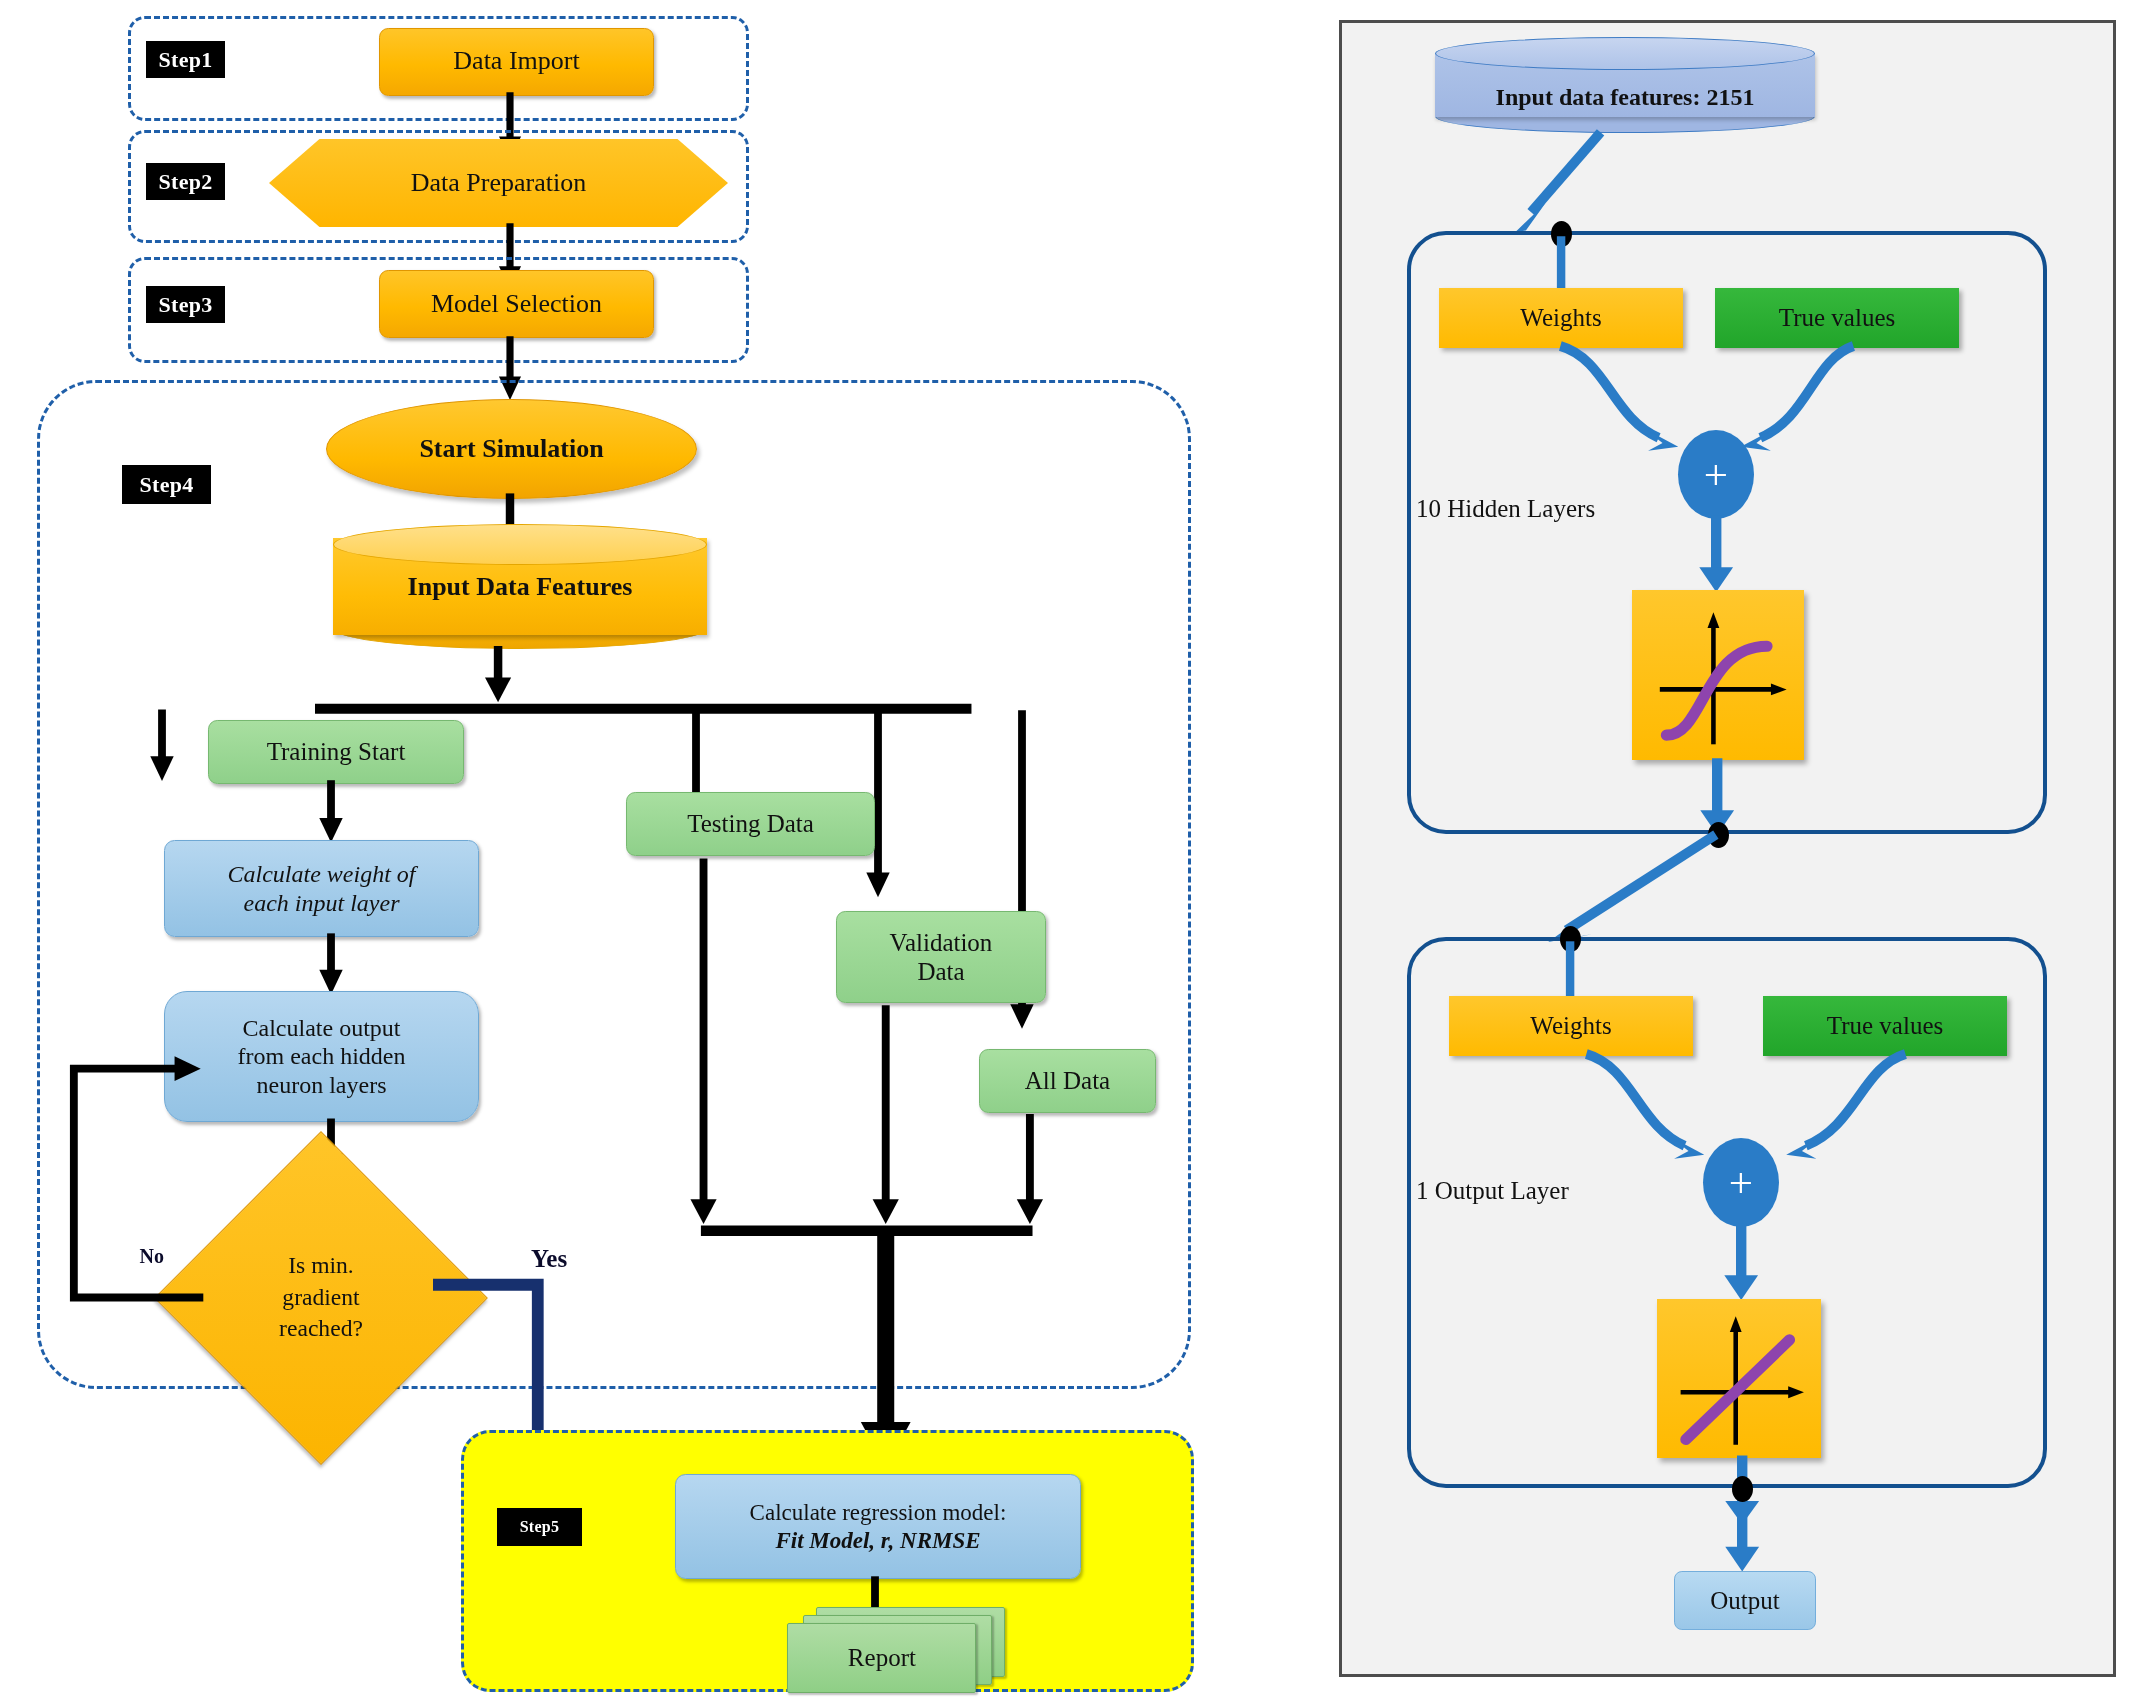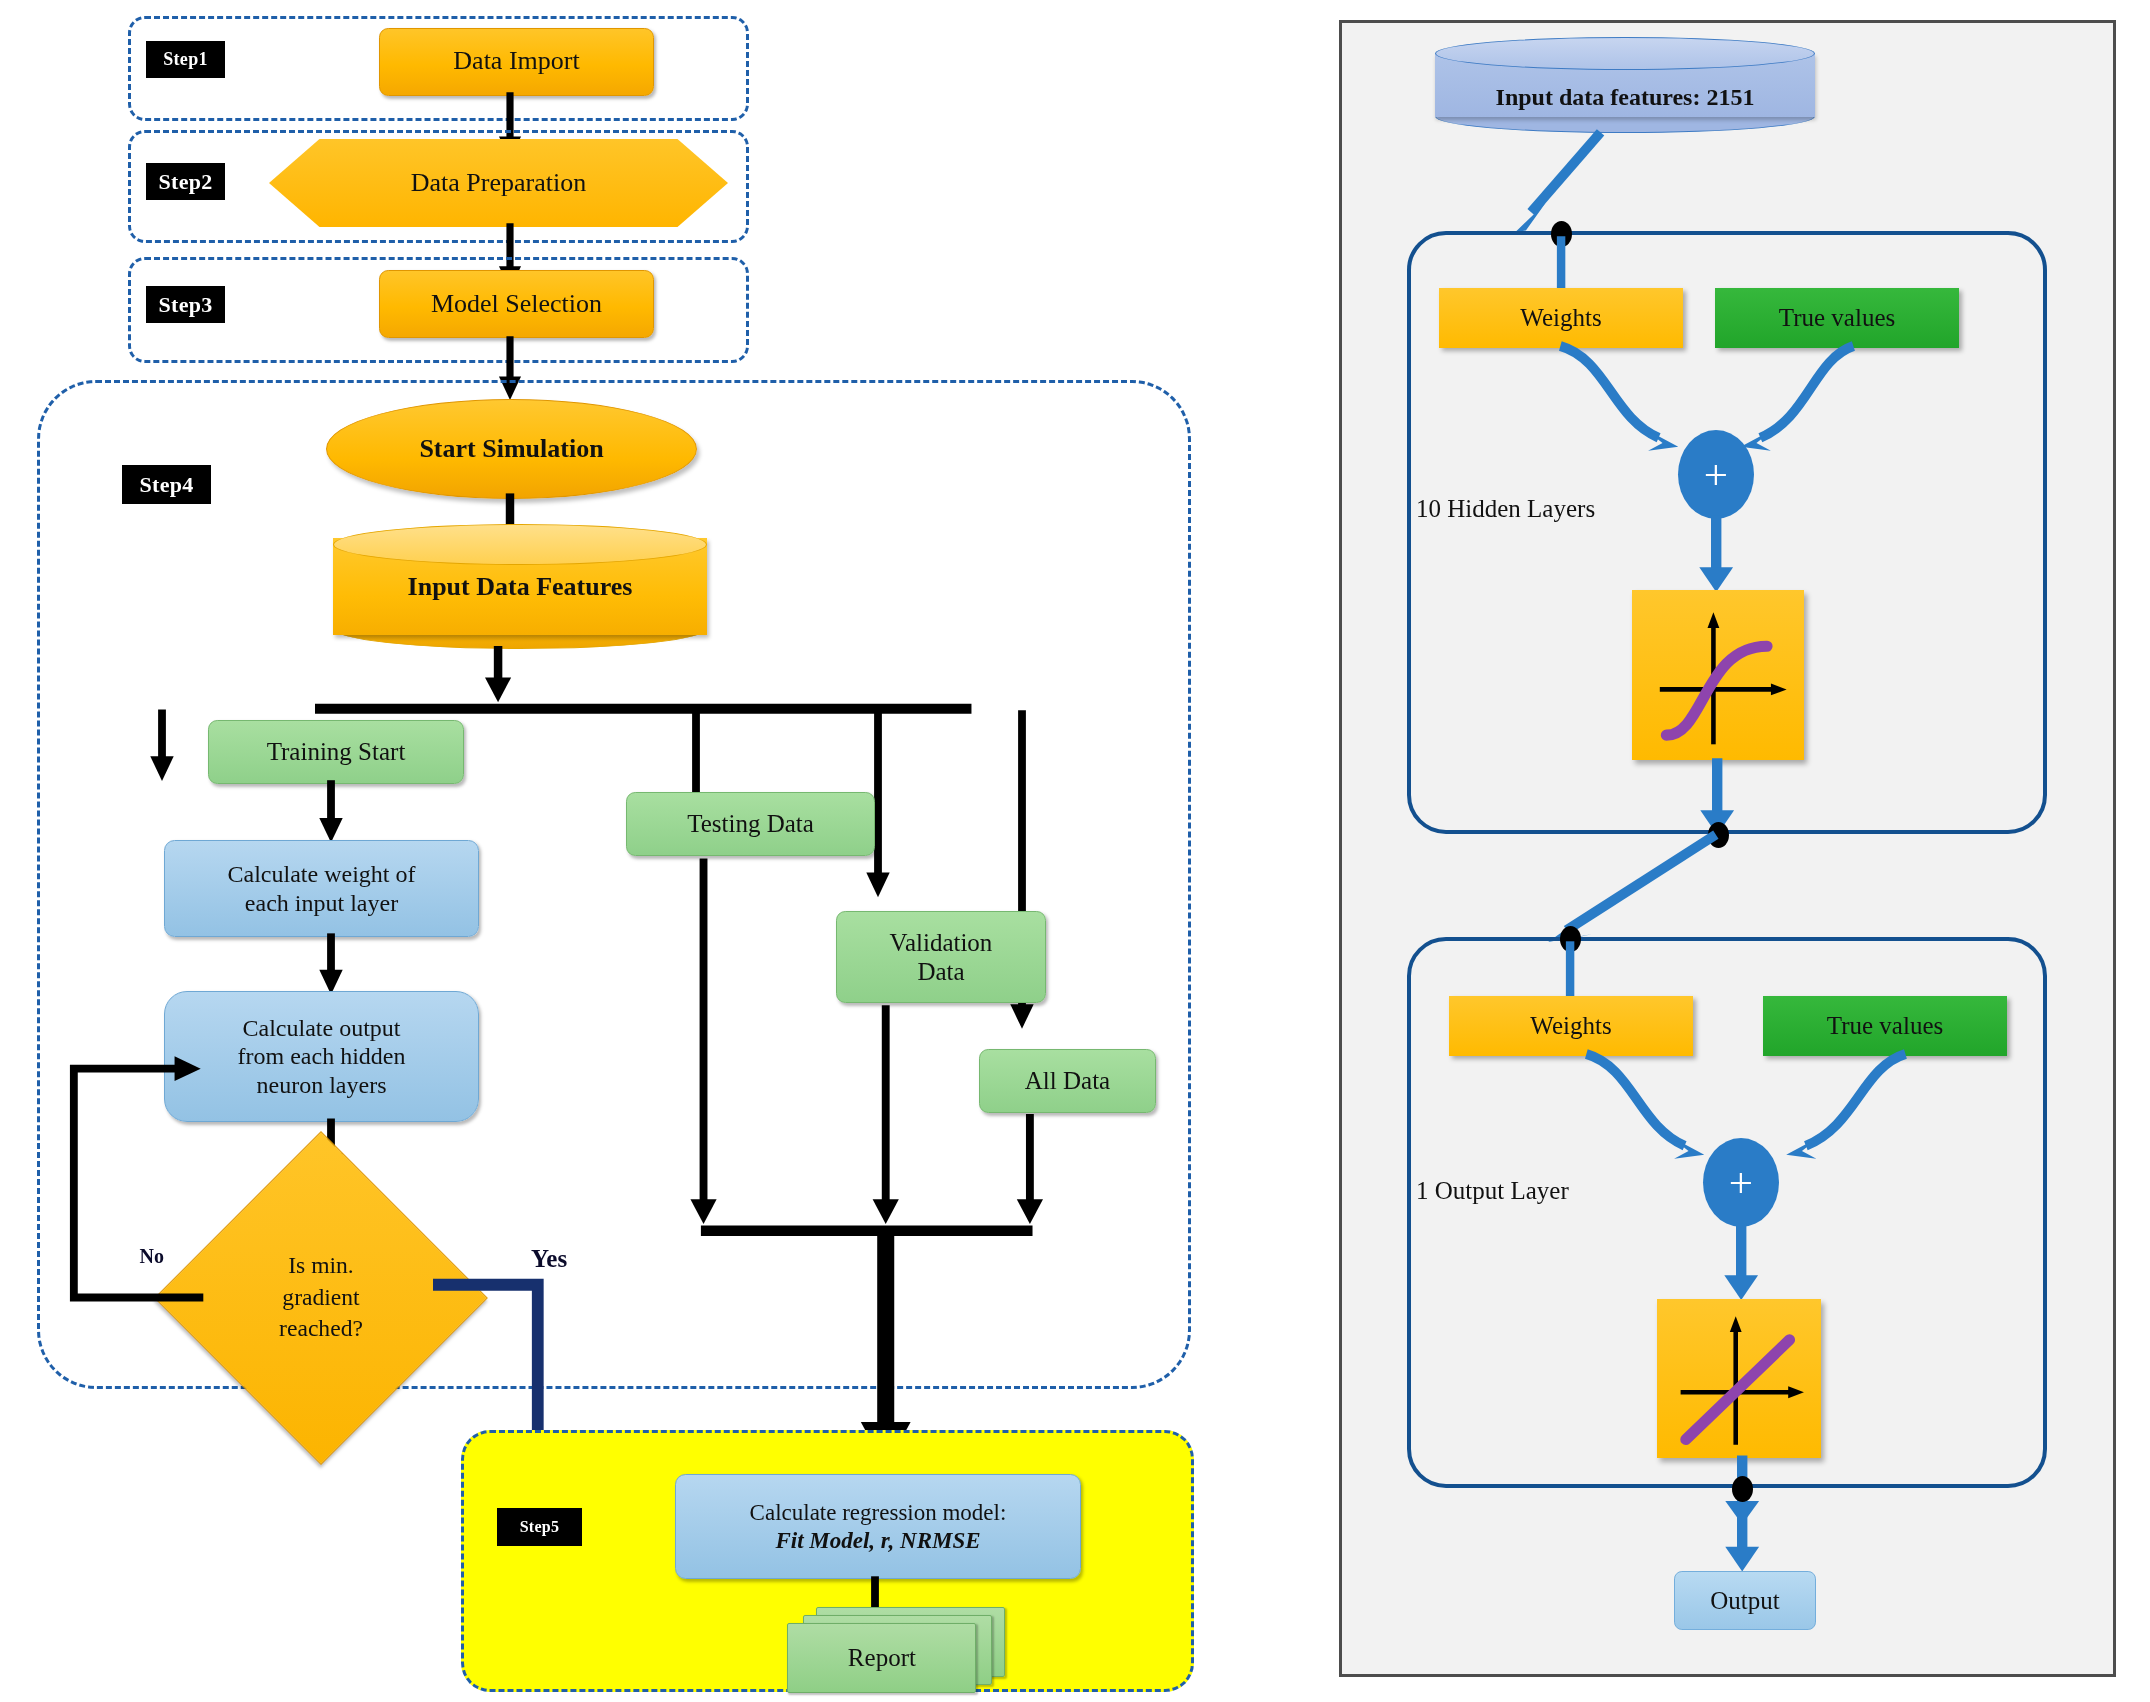--- a/index.html
+++ b/index.html
@@ -95,21 +95,21 @@
   .dot{background:#000;border-radius:50%;}
 
   .lbl-plain{color:#111;text-align:center;}
   .yesno{font-weight:700;color:#0B0B2B;}
   svg{position:absolute;overflow:visible;}
 </style>
 </head>
 <body>
 
 <div class="abs dashed dashed-r" style="left:128px;top:15.7px;width:621px;height:105px;"></div>
-<div class="abs step-badge" style="left:146px;top:41px;width:79px;height:37px;font-size:18px;">Step1</div>
+<div class="abs step-badge" style="left:146px;top:41px;width:79px;height:37px;font-size:22px;">Step1</div>
 <div class="abs shape orange-box" style="left:371px;top:27.5px;width:275px;height:68px;font-size:26px;">Data Import</div>
 
 <svg class="abs" style="left:497px;top:92px;width:39px;height:72px;" viewBox="0 0 60 110" width="39" height="72">
   <line x1="20" y1="0" x2="20" y2="78" stroke="#000" stroke-width="11"></line>
   <polygon points="20,104 3,68 37,68" fill="#000"></polygon>
 </svg>
 
 <div class="abs dashed dashed-r" style="left:128px;top:130px;width:621px;height:113px;"></div>
 <div class="abs step-badge" style="left:146px;top:163px;width:79px;height:37px;font-size:22px;">Step2</div>
 <div class="abs hexa shape" style="left:269px;top:139px;width:459px;height:88px;font-size:26px;border-radius:0;">Data Preparation</div>
@@ -182,21 +182,21 @@
   <div>Data</div>
 </div>
 
 <div class="abs shape green-box" style="left:979px;top:1049px;width:177px;height:64px;font-size:25px;">All Data</div>
 
 <svg class="abs" style="left:318px;top:780px;width:39px;height:68px;" viewBox="0 0 60 104" width="39" height="68">
   <line x1="20" y1="0" x2="20" y2="68" stroke="#000" stroke-width="12"></line>
   <polygon points="20,96 2,58 38,58" fill="#000"></polygon>
 </svg>
 
-<div class="abs shape blue-box" style="left:164px;top:840px;width:315px;height:97px;font-size:24px;flex-direction:column;">
+<div class="abs shape blue-box" style="left:164px;top:840px;width:315px;height:97px;font-size:24px;flex-direction:column;font-style:italic;">
   <div>Calculate weight of</div>
   <div>each input layer</div>
 </div>
 
 <svg class="abs" style="left:318px;top:933px;width:39px;height:67px;" viewBox="0 0 60 102" width="39" height="67">
   <line x1="20" y1="0" x2="20" y2="66" stroke="#000" stroke-width="12"></line>
   <polygon points="20,94 2,56 38,56" fill="#000"></polygon>
 </svg>
 
 <div class="abs shape blue-box" style="left:164px;top:991px;width:315px;height:131px;font-size:24px;flex-direction:column;border-radius:23px;">

